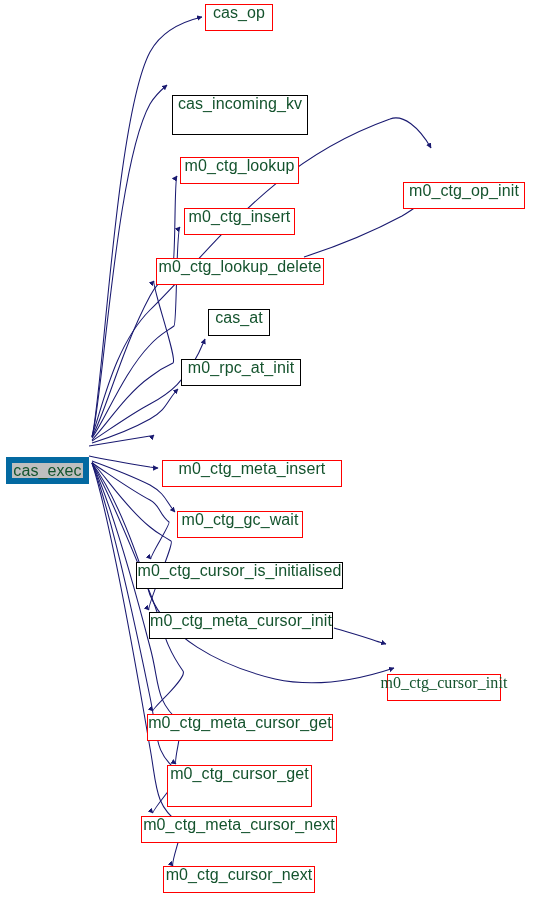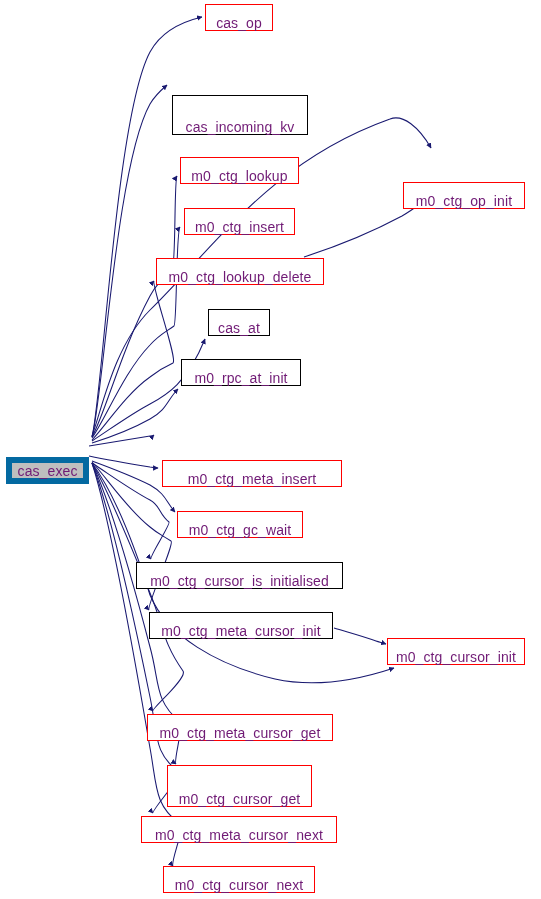--- a/index.html
+++ b/index.html
@@ -21,27 +21,27 @@
     left: 0;
     top: 0;
     width: 541px;
     height: 899px;
     pointer-events: none;
   }
   .node {
     position: absolute;
     box-sizing: border-box;
     display: flex;
-    align-items: flex-end;
+    align-items: flex-start;
     justify-content: center;
     background: #ffffff;
     border: 1px solid #000000;
-    font-size: 14px;
+    font-size: 16px;
     line-height: 1;
-    color: #701a75;
+    color: #14532d;
     white-space: nowrap;
     letter-spacing: 0.1px;
   }
   .node.red {
     border: 1px solid #ff0000;
   }
   .node.root {
     background: #bfbfbf;
     border: 6px solid #0369a1;
     margin-top: 20px;
@@ -114,21 +114,21 @@
     </div>
     <div class="node red" style="left: 177px; top: 511px; width: 126px; height: 27px;">
       <span class="label">m0_ctg_gc_wait</span>
     </div>
     <div class="node" style="left: 136px; top: 562px; width: 207px; height: 27px;">
       <span class="label">m0_ctg_cursor_is_initialised</span>
     </div>
     <div class="node" style="left: 149px; top: 612px; width: 184px; height: 27px;">
       <span class="label">m0_ctg_meta_cursor_init</span>
     </div>
-    <div class="node red" style="left: 387px; top: 638px; width: 138px; height: 27px;">
+    <div class="node red" style="left: 387px; top: 674px; width: 114px; height: 27px; font-family: Liberation Serif, serif;">
       <span class="label">m0_ctg_cursor_init</span>
     </div>
     <div class="node red" style="left: 147px; top: 714px; width: 186px; height: 27px;">
       <span class="label">m0_ctg_meta_cursor_get</span>
     </div>
     <div class="node red" style="left: 167px; top: 765px; width: 145px; height: 42px;">
       <span class="label">m0_ctg_cursor_get</span>
     </div>
     <div class="node red" style="left: 141px; top: 816px; width: 196px; height: 27px;">
       <span class="label">m0_ctg_meta_cursor_next</span>

